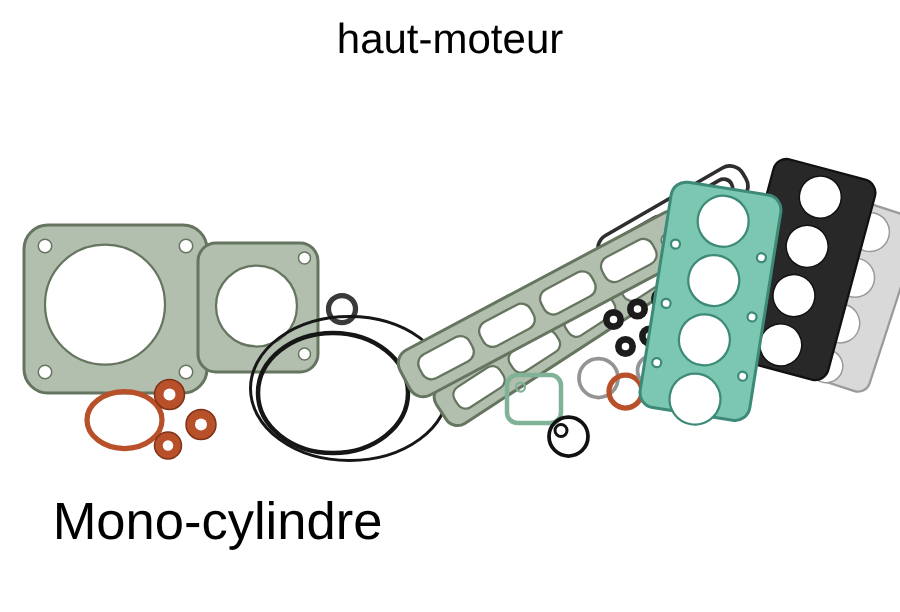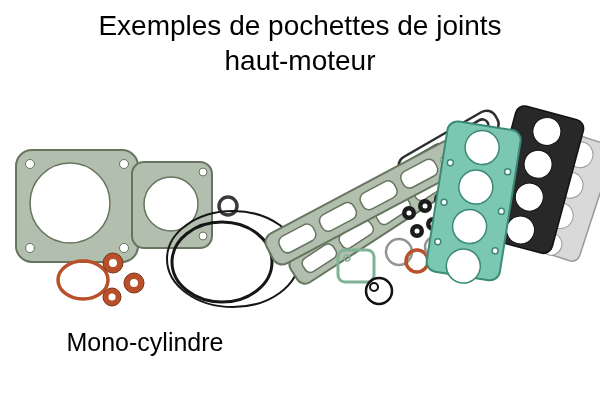--- a/index.html
+++ b/index.html
@@ -6,21 +6,21 @@
     --background:#ffffff; --text:#000000;
     --gasket-green:#b2bfae; --gasket-outline:#66755f;
     --gasket-teal:#7cc7b2; --oring-orange:#b8502a; --seal-black:#1c1c1c;
   }
   html,body{margin:0;padding:0;}
   body{background:var(--background); font-family:"Liberation Sans", sans-serif;}
   .page{position:relative; width:600px; height:408px; background:var(--background); overflow:hidden;}
   .art{position:absolute; left:0; top:0;}
   .title{position:absolute; top:8px; left:0; width:600px; text-align:center;
          font-size:28px; line-height:35px; color:var(--text);}
-  .caption{position:absolute; font-size:25px; color:var(--text); text-align:center;}
+  .caption{position:absolute; font-size:35px; color:var(--text); text-align:center;}
   .caption.mono{left:20px; width:250px; top:328px;}
   .caption.multi{left:300px; width:270px; top:334px;}
 
   
   .gasket-green{fill:var(--gasket-green); stroke:var(--gasket-outline); stroke-width:2;}
   .hole{fill:#ffffff; stroke:var(--gasket-outline); stroke-width:1.5;}
   .hole-s{fill:#ffffff; stroke:var(--gasket-outline); stroke-width:1;}
   .gasket-teal{fill:var(--gasket-teal); stroke:#3c8a77; stroke-width:2;}
   .hole-teal{fill:#ffffff; stroke:#3c8a77; stroke-width:1.5;}
   .gasket-black{fill:#282828; stroke:#111111; stroke-width:1.5;}
@@ -163,19 +163,18 @@
         <circle cx="66" cy="42" r="3" class="hole-teal"></circle>
         <circle cx="8" cy="82" r="3" class="hole-teal"></circle>
         <circle cx="66" cy="82" r="3" class="hole-teal"></circle>
         <circle cx="8" cy="122" r="3" class="hole-teal"></circle>
         <circle cx="66" cy="122" r="3" class="hole-teal"></circle>
       </g>
     </g>
   </svg>
 
   <div class="title">
-    <div>Exemples de pochettes de joints</div>
     <div>haut-moteur</div>
   </div>
 
   <div class="caption mono">Mono-cylindre</div>
 
 </div>
 
 </body></html>

